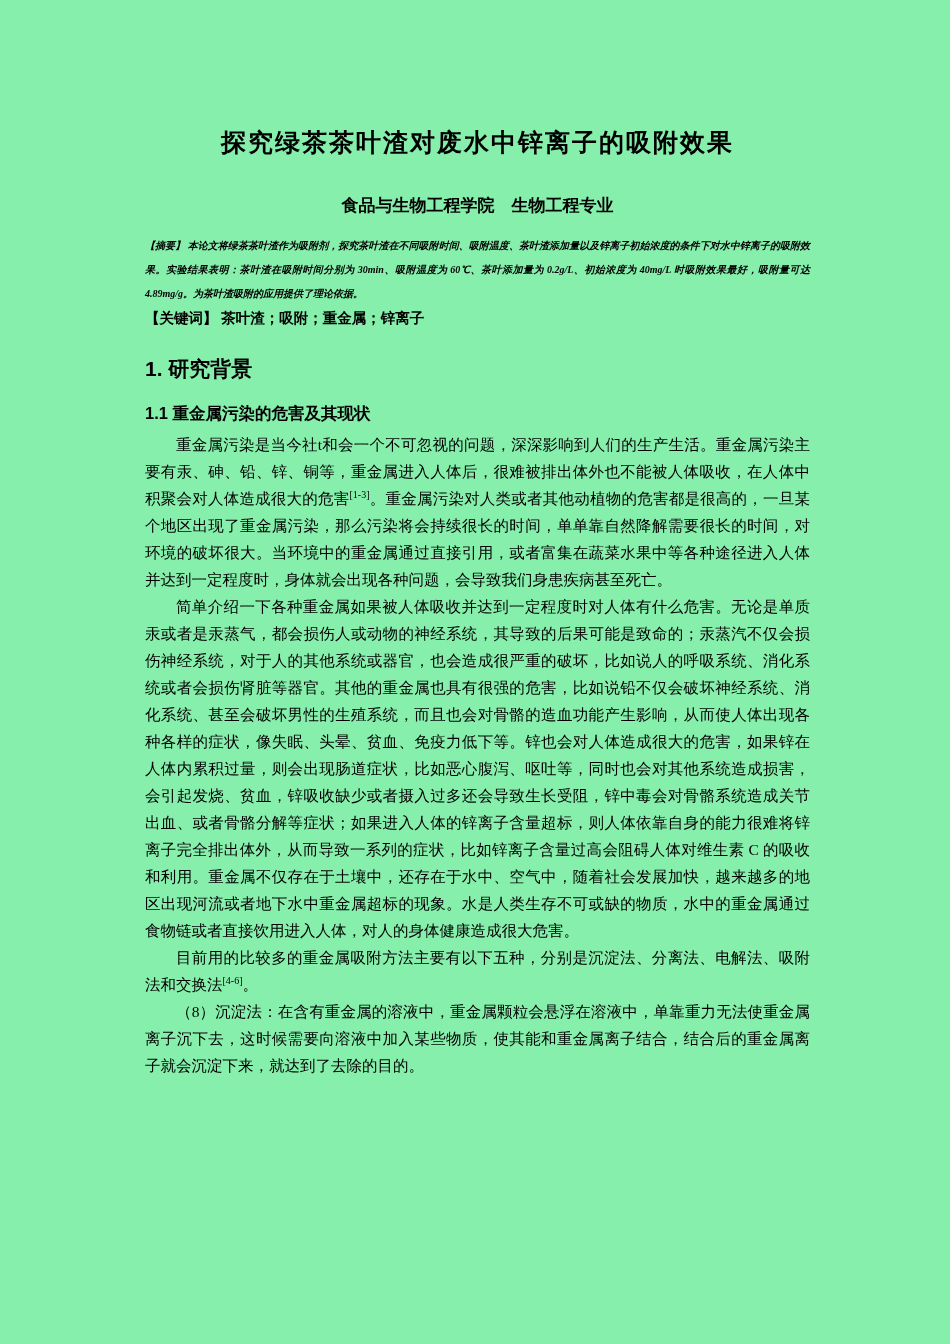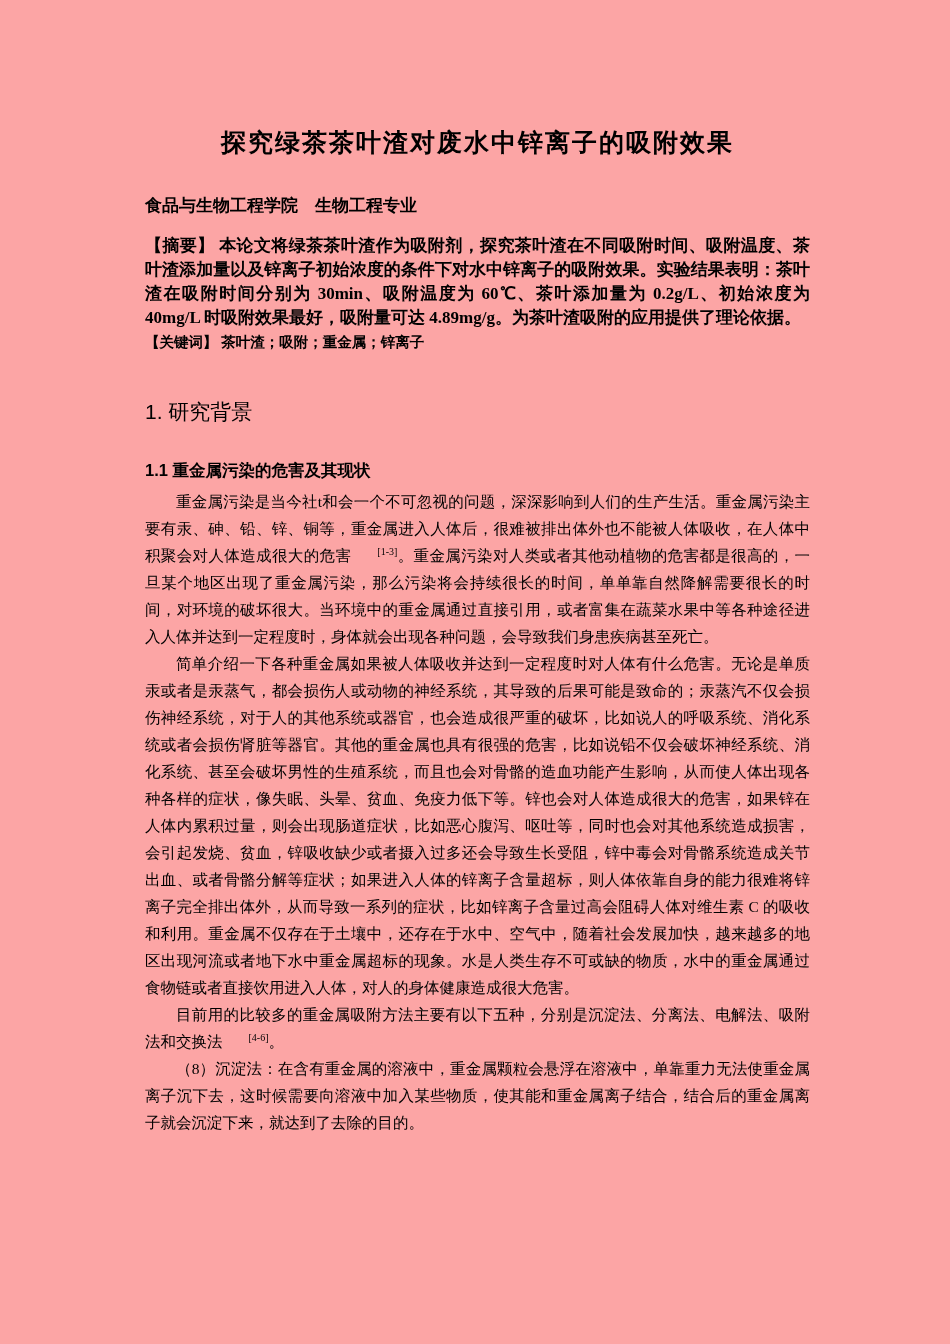--- a/index.html
+++ b/index.html
@@ -9,77 +9,77 @@
     height: 1344px;
     position: relative;
     overflow: hidden;
     color: #000000;
     font-family: "Liberation Serif", serif;
   }
   .page {
     width: 950px;
     height: 1344px;
     padding: 126px 140px 0 145px;
-    background: #fca5a5;
+    background: #86efac;
   }
   .paper-title {
     text-align: center;
     font-family: "Liberation Sans", "DejaVu Sans", sans-serif;
     font-weight: bold;
     font-size: 25px;
     letter-spacing: 2px;
     line-height: 32px;
   }
   .meta-line {
-    text-align: left;
+    text-align: center;
     font-weight: bold;
     font-size: 17px;
     line-height: 28px;
     white-space: pre-wrap;
   }
   .meta-first { margin-top: 34px; }
   .abstract-block {
     margin-top: 14px;
     font-weight: bold;
-    font-size: 17px;
+    font-size: 10px;
     line-height: 24px;
     text-align: justify;
+    font-style: italic;
   }
   .keywords-line {
     font-weight: bold;
     font-size: 14.5px;
     line-height: 24px;
   }
   .bracket-label { font-weight: bold; }
   .section-heading {
-    margin-top: 44px;
+    margin-top: 25px;
     font-family: "Liberation Sans", "DejaVu Sans", sans-serif;
-    font-weight: normal;
+    font-weight: bold;
     font-size: 21px;
     line-height: 28px;
   }
   .subsection-heading {
-    margin-top: 32px;
+    margin-top: 18px;
     font-family: "Liberation Sans", "DejaVu Sans", sans-serif;
     font-weight: bold;
     font-size: 16.5px;
     line-height: 24px;
     margin-bottom: 6px;
   }
   .subsection-heading.second { margin-top: 12px; }
   p.body-para {
     font-size: 15.5px;
     line-height: 27px;
     text-align: justify;
     text-indent: 2em;
   }
   p.body-para sup {
     font-size: 10px;
     line-height: 0;
-    margin-left: 26px;
   }
 </style>
 </head>
 <body>
 
 <div class="page">
 
   <h1 class="paper-title">探究绿茶茶叶渣对废水中锌离子的吸附效果</h1>
 
   <p class="meta-line meta-first">食品与生物工程学院    生物工程专业</p>

